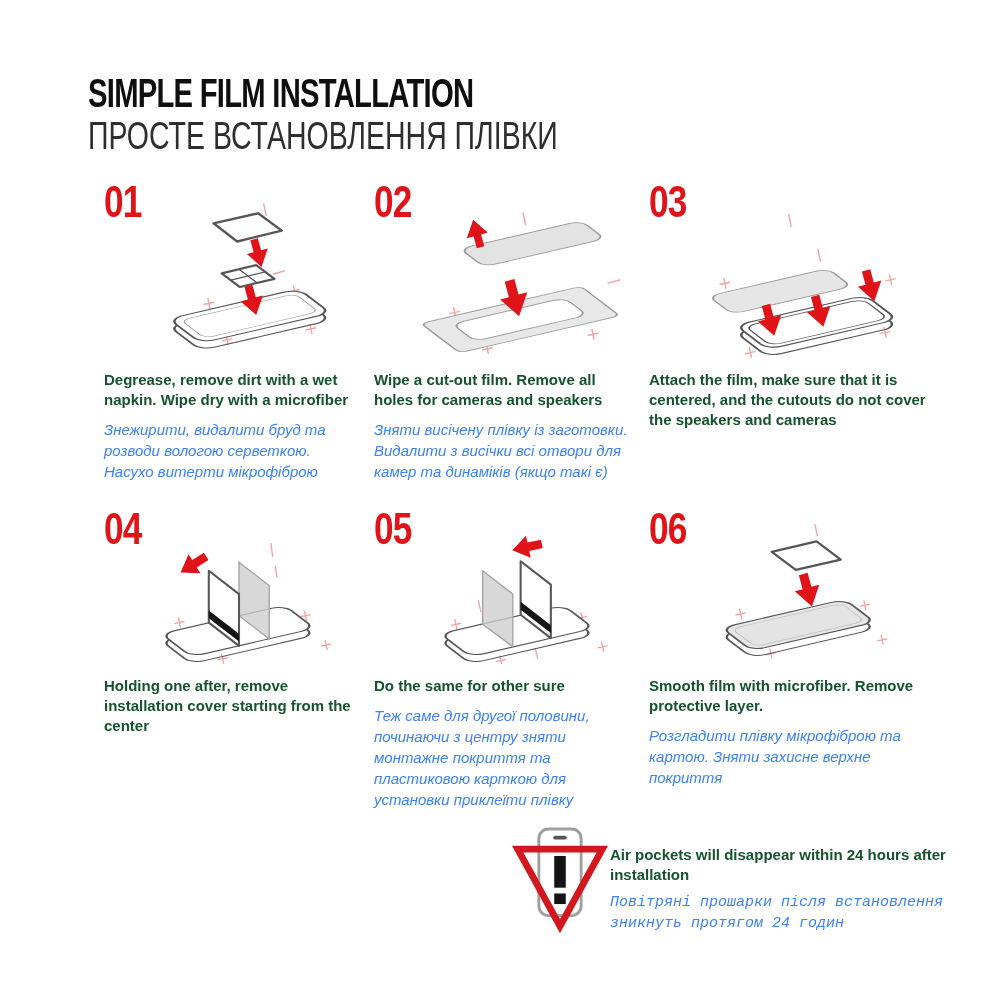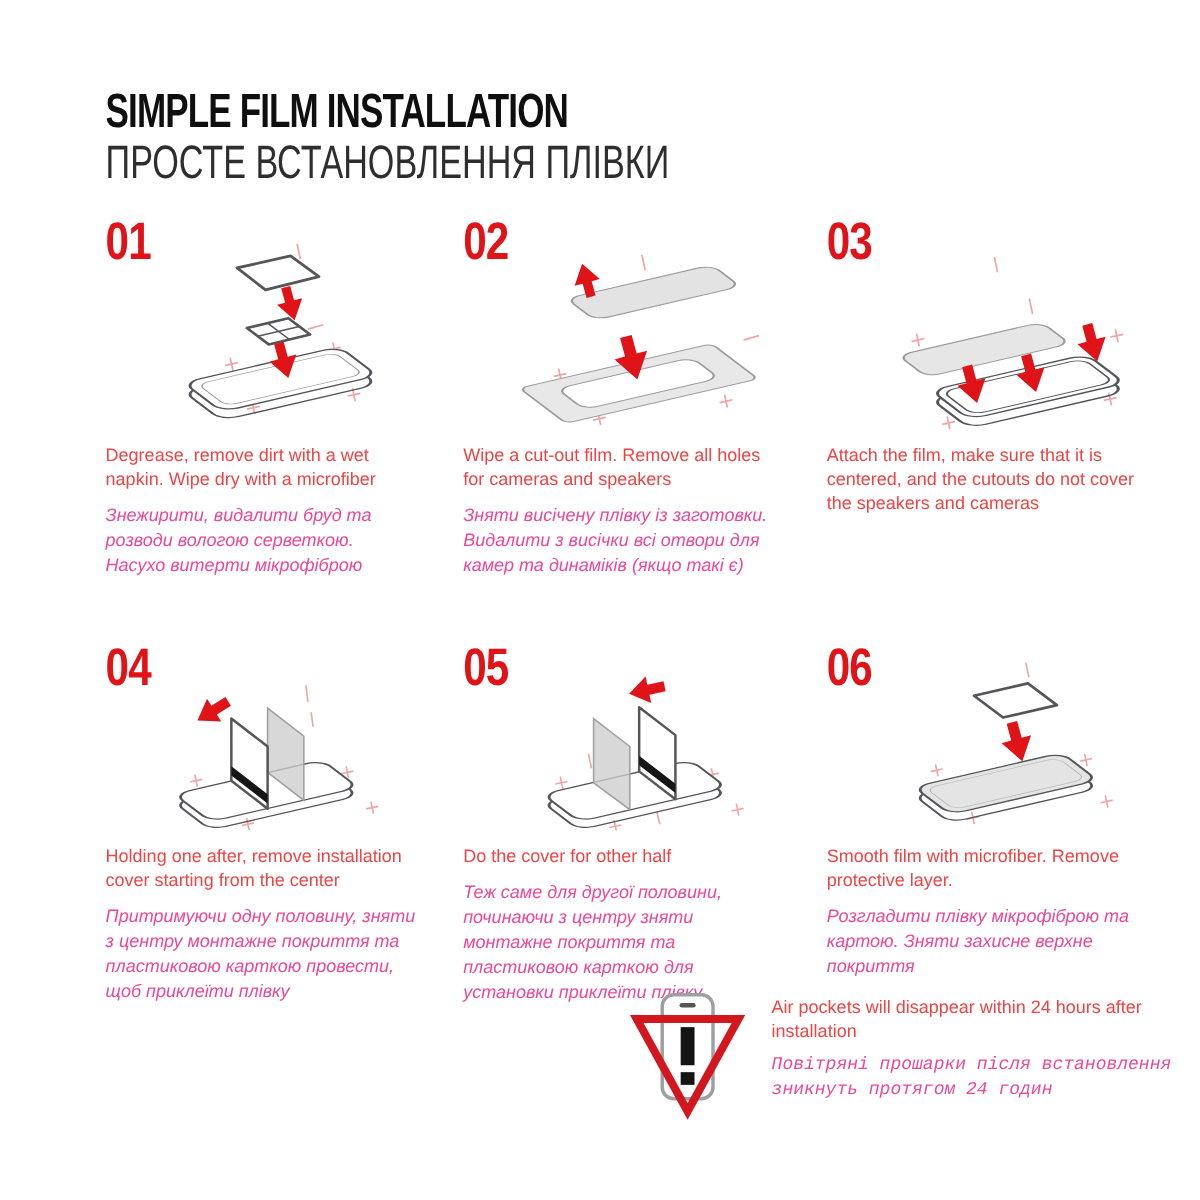--- a/index.html
+++ b/index.html
@@ -3,31 +3,31 @@
 <meta charset="utf-8">
 <style>
   html,body{margin:0;padding:0;background:#ffffff;}
   body{width:1000px;height:1000px;position:relative;overflow:hidden;
        font-family:"Liberation Sans",sans-serif;}
   .header{position:absolute;left:88px;top:72px;}
   .title-en{font-size:40px;font-weight:800;color:#0f0f0f;letter-spacing:-1px;
             transform:scaleX(0.73);transform-origin:left top;white-space:nowrap;line-height:1.05;}
   .title-ua{font-size:39px;font-weight:400;color:#2e2e2e;letter-spacing:0px;
             transform:scaleX(0.73);transform-origin:left top;white-space:nowrap;line-height:1.12;}
-  .steps{position:absolute;left:88px;top:180px;display:grid;
-         grid-template-columns:270px 275px 292px;grid-template-rows:327px auto;gap:28px;}
+  .steps{position:absolute;left:104px;top:180px;display:grid;
+         grid-template-columns:270px 275px 292px;grid-template-rows:327px auto;}
   .step{position:relative;}
   .step-number{font-size:44px;font-weight:800;color:#e01318;letter-spacing:-1px;
                transform:scaleX(0.8);transform-origin:left top;line-height:1;}
   .illus{display:block;margin:0 auto;}
   .row1 .illus{margin-top:-28px;height:162px;width:250px;}
   .row2 .illus{margin-top:-32px;height:145px;width:250px;}
-  .en{font-size:15px;font-weight:400;color:#ef4444;line-height:1.32;margin:12px 14px 0 0;}
-  .ua{font-size:15px;font-style:italic;color:#ec4899;line-height:1.4;margin:9px 10px 0 0;}
-  .warning{position:absolute;left:523px;top:826px;display:flex;gap:20px;align-items:flex-start;}
+  .en{font-size:15px;font-weight:700;color:#14532d;line-height:1.32;margin:12px 14px 0 0;}
+  .ua{font-size:15px;font-style:italic;color:#3b82f6;line-height:1.4;margin:9px 10px 0 0;}
+  .warning{position:absolute;left:510px;top:826px;display:flex;align-items:flex-end;}
   .warn-icon{flex:0 0 auto;}
   .warn-text{width:350px;padding-top:4px;}
   .defs{position:absolute;width:0;height:0;}
 </style>
 </head>
 <body>
 
 <svg class="defs" aria-hidden="true">
   <defs>
     <path id="arrowD" d="M-5,-20 L5,-20 L5,-4 L14,-4 L0,17 L-14,-4 L-5,-4 Z"></path>
@@ -158,21 +158,20 @@
       <g>
         <polygon points="125,50 160,77 160,139 125,112" fill="#cdcdcd" fill-opacity="0.78" stroke="#a0a0a0" stroke-width="1.5"></polygon>
       </g>
       <g>
         <polygon points="90,60 125,87 125,147 90,120" fill="#ffffff" stroke="#55565a" stroke-width="2.4" stroke-linejoin="round"></polygon>
         <polygon points="90,106 125,133 125,142 90,115" fill="#161616"></polygon>
       </g>
       <use href="#arrowL" transform="translate(70,54) rotate(-32)" fill="#e01318"></use>
     </svg>
     <p class="en">Holding one after, remove installation cover starting from the center</p>
-    <p class="ua">Притримуючи одну половину, зняти з центру монтажне покриття та пластиковою карткою провести, щоб приклеїти плівку</p>
   </div>
 
   <div class="step row2">
     <div class="step-number">05</div>
     <svg class="illus" viewBox="0 0 250 168">
       <g stroke="#f0a6a6" stroke-width="1.6" fill="none">
         <use href="#plus" transform="translate(60,122) rotate(-12)"></use>
         <use href="#plus" transform="translate(206,114) rotate(-12)"></use>
         <use href="#plus" transform="translate(112,164) rotate(-12)"></use>
         <use href="#plus" transform="translate(230,148) rotate(-12)"></use>
@@ -188,21 +187,21 @@
       </g>
       <g>
         <polygon points="91,60 126,87 126,148 91,122" fill="#cdcdcd" fill-opacity="0.78" stroke="#a0a0a0" stroke-width="1.5"></polygon>
       </g>
       <g>
         <polygon points="135,49 170,76 170,138 135,111" fill="#ffffff" stroke="#55565a" stroke-width="2.4" stroke-linejoin="round"></polygon>
         <polygon points="135,96 170,123 170,132 135,105" fill="#161616"></polygon>
       </g>
       <use href="#arrowL" transform="translate(140,33) rotate(-12)" fill="#e01318"></use>
     </svg>
-    <p class="en">Do the cover for other half</p>
+    <p class="en">Do the same for other sure</p>
     <p class="ua">Теж саме для другої половини, починаючи з центру зняти монтажне покриття та пластиковою карткою для установки приклеїти плівку</p>
   </div>
 
   <div class="step row2">
     <div class="step-number">06</div>
     <svg class="illus" viewBox="0 0 250 168">
       <g stroke="#f0a6a6" stroke-width="1.6" fill="none">
         <use href="#plus" transform="translate(62,110) rotate(-12)"></use>
         <use href="#plus" transform="translate(206,100) rotate(-12)"></use>
         <use href="#plus" transform="translate(97,156) rotate(-12)"></use>

